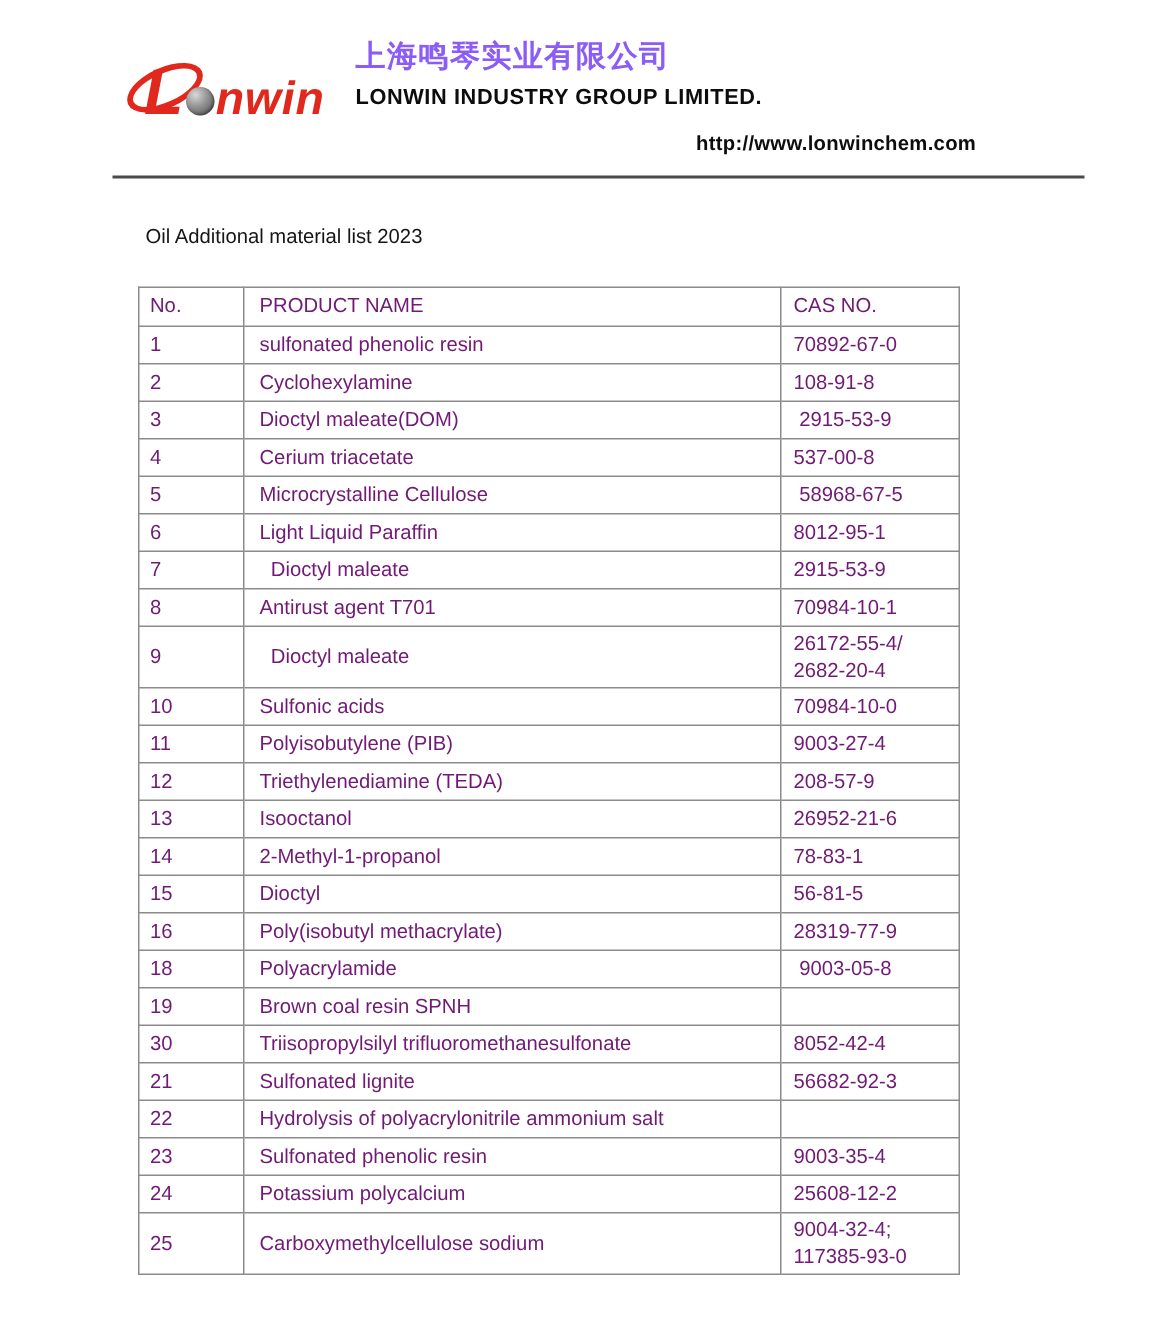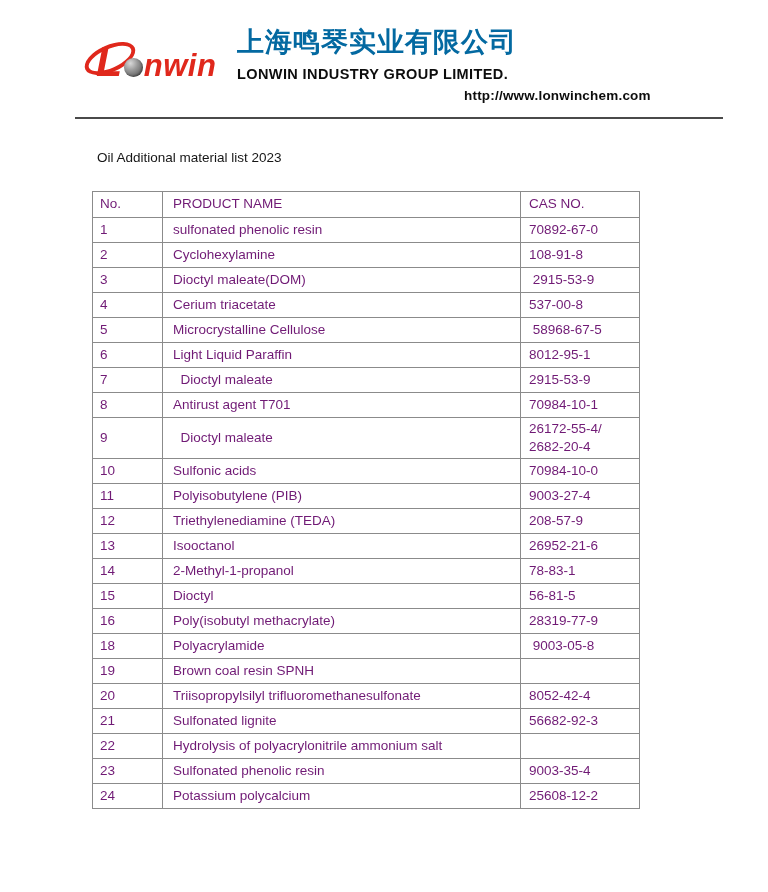--- a/index.html
+++ b/index.html
@@ -57,23 +57,23 @@
     box-shadow: inset -1px -1px 2px rgba(0,0,0,0.35);
   }
 
   .company-names {
     position: absolute;
     left: 237px;
     top: 24px;
     width: 300px;
   }
   .company-zh {
-    font-size: 27px;
-    font-weight: bold;
-    color: #0369a1;
+    font-size: 20px;
+    font-weight: bold;
+    color: #8b5cf6;
     letter-spacing: 1px;
     white-space: nowrap;
   }
   .company-en {
     margin-top: 6px;
     font-size: 14.5px;
     font-weight: bold;
     color: #0d0d0d;
     letter-spacing: 0.4px;
     white-space: nowrap;
@@ -250,21 +250,21 @@
           <td class="col-no">18</td>
           <td class="col-product">Polyacrylamide</td>
           <td class="col-cas"> 9003-05-8</td>
         </tr>
         <tr>
           <td class="col-no">19</td>
           <td class="col-product">Brown coal resin SPNH</td>
           <td class="col-cas"></td>
         </tr>
         <tr>
-          <td class="col-no">20</td>
+          <td class="col-no">30</td>
           <td class="col-product">Triisopropylsilyl trifluoromethanesulfonate</td>
           <td class="col-cas">8052-42-4</td>
         </tr>
         <tr>
           <td class="col-no">21</td>
           <td class="col-product">Sulfonated lignite</td>
           <td class="col-cas">56682-92-3</td>
         </tr>
         <tr>
           <td class="col-no">22</td>
@@ -274,16 +274,22 @@
         <tr>
           <td class="col-no">23</td>
           <td class="col-product">Sulfonated phenolic resin</td>
           <td class="col-cas">9003-35-4</td>
         </tr>
         <tr>
           <td class="col-no">24</td>
           <td class="col-product">Potassium polycalcium</td>
           <td class="col-cas">25608-12-2</td>
         </tr>
+        <tr class="tall">
+          <td class="col-no">25</td>
+          <td class="col-product">Carboxymethylcellulose sodium</td>
+          <td class="col-cas">9004-32-4;
+117385-93-0</td>
+        </tr>
       </tbody>
   </table>
 
 </div>
 
 </body></html>

